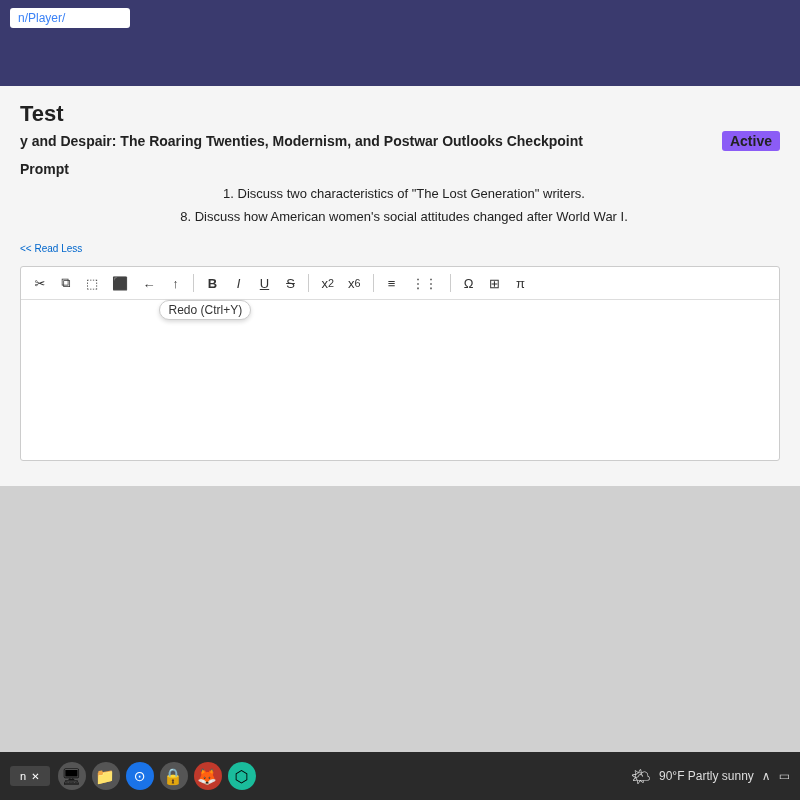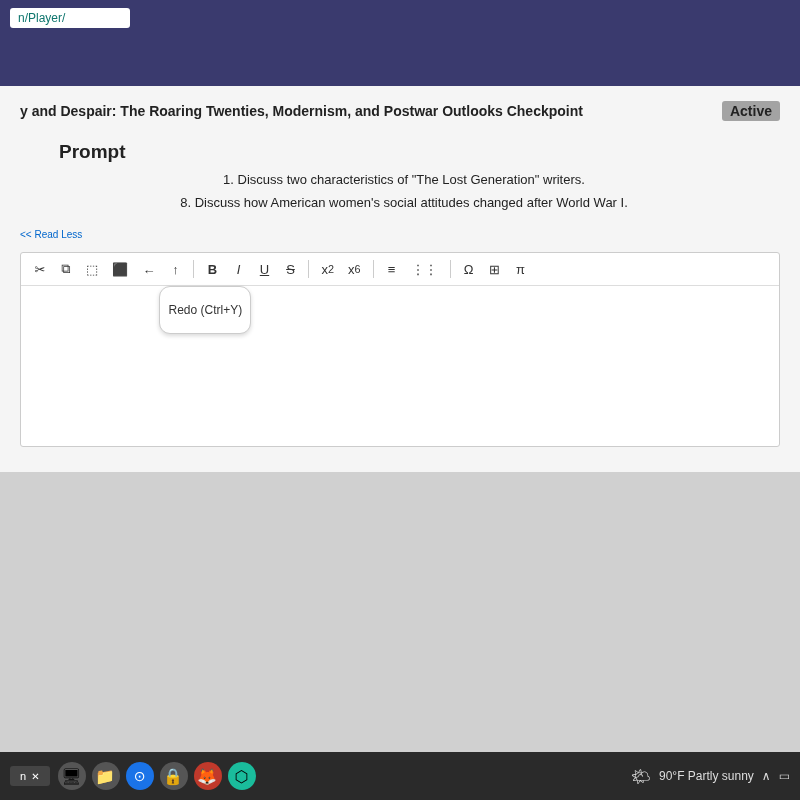--- a/index.html
+++ b/index.html
@@ -17,21 +17,21 @@
       height: 36px;
       display: flex;
       align-items: center;
       padding: 0 10px;
     }
     .browser-url {
       background: #fff;
       border-radius: 3px;
       padding: 3px 8px;
       font-size: 12px;
-      color: #0f766e;
+      color: #3b82f6;
       min-width: 120px;
     }
 
     
     .header-band {
       background: #3a3a6e;
       height: 50px;
     }
 
     
@@ -47,43 +47,42 @@
       font-weight: bold;
       color: #222;
       margin-bottom: 4px;
     }
 
     
     .subtitle-row {
       display: flex;
       align-items: center;
       justify-content: space-between;
-      margin-bottom: 20px;
+      margin-bottom: 10px;
     }
     .subtitle-text {
       font-size: 14px;
       font-weight: bold;
       color: #222;
     }
     .active-badge {
       font-size: 14px;
       font-weight: bold;
       color: #222;
-      background: #a3a3a3;
+      background: #8b5cf6;
       padding: 2px 8px;
       border-radius: 3px;
     }
 
     
     .prompt-label {
-      font-size: 19px;
+      font-size: 14px;
       font-weight: bold;
       color: #222;
       margin-bottom: 8px;
-      margin-left: 39px;
     }
     .prompt-list {
       list-style: none;
       margin-bottom: 12px;
       text-align: center;
     }
     .prompt-list li {
       font-size: 13px;
       color: #222;
       margin-bottom: 5px;
@@ -145,21 +144,21 @@
     .toolbar-redo-wrapper {
       position: relative;
     }
     .redo-tooltip {
       position: absolute;
       top: 28px;
       left: -5px;
       background: #fff;
       border: 1px solid #ccc;
       border-radius: 11px;
-      padding: 16px 8px;
+      padding: 2px 8px;
       font-size: 12px;
       color: #333;
       white-space: nowrap;
       z-index: 10;
       box-shadow: 0 2px 4px rgba(0,0,0,0.15);
     }
 
     
     .editor-body {
       min-height: 160px;
@@ -239,20 +238,21 @@
 <div class="browser-bar">
   <span class="browser-url">n/Player/</span>
 </div>
 
 <div class="header-band"></div>
 
 <div class="main-content">
   <div class="content-area">
 
     
+    <div class="test-title">Test</div>
 
     
     <div class="subtitle-row">
       <span class="subtitle-text">y and Despair: The Roaring Twenties, Modernism, and Postwar Outlooks Checkpoint</span>
       <span class="active-badge">Active</span>
     </div>
 
     
     <div class="prompt-label">Prompt</div>
     <ul class="prompt-list">

